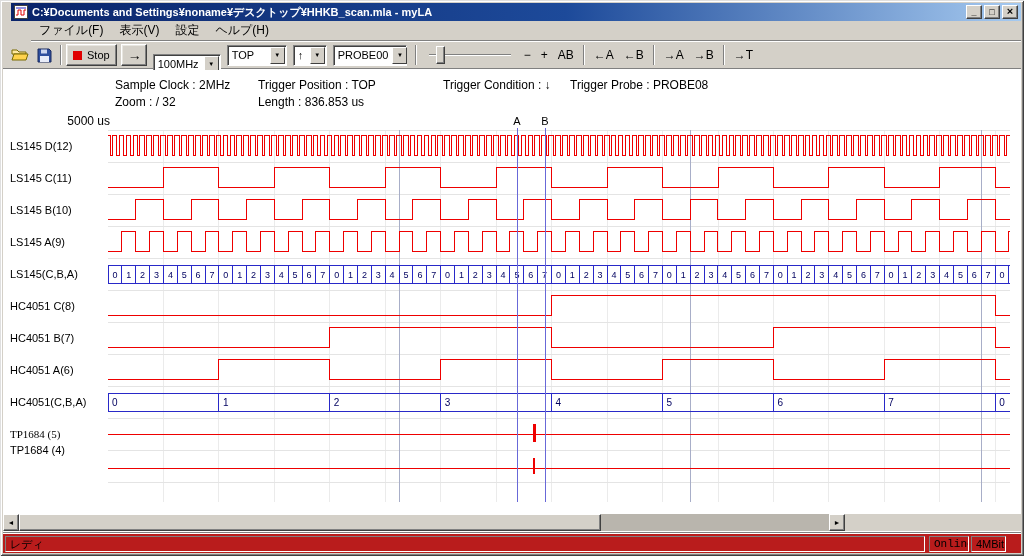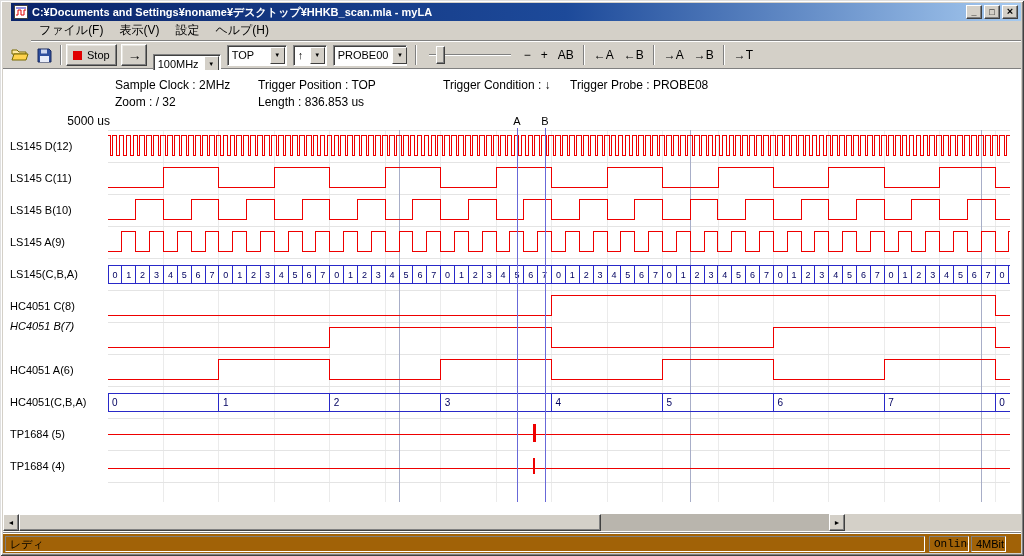--- a/index.html
+++ b/index.html
@@ -53,21 +53,21 @@
   .hscroll { position:absolute; left:3px; top:514px; width:842px; height:17px; background:#b9b5ad; }
   .sb-btn { position:absolute; top:0; width:16px; height:17px; background:#d4d0c8; border:1px solid;
     border-color:#fff #404040 #404040 #fff; box-shadow: inset -1px -1px 0 #808080;
     font-size:7px; display:flex; align-items:center; justify-content:center; color:#000; }
   .sb-left { left:0; }
   .sb-right { right:0; }
   .sb-thumb { position:absolute; left:16px; top:0; width:582px; height:17px; background:#d4d0c8;
     border:1px solid; border-color:#fff #404040 #404040 #fff; box-shadow: inset -1px -1px 0 #808080; }
   .scroll-filler { position:absolute; left:845px; top:514px; width:176px; height:17px; background:#d4d0c8; }
 
-  .statusbar { position:absolute; left:3px; bottom:3px; width:1018px; height:20px; background:#a16207;
+  .statusbar { position:absolute; left:3px; bottom:3px; width:1018px; height:20px; background:#b91c1c;
     border-top:1px solid #fff; box-shadow: 0 -1px 0 #808080; font-size:11px; color:#000; }
   .status-panel { position:absolute; top:2px; height:16px; line-height:15px; border:1px solid;
     border-color:#808080 #fff #fff #808080; padding:0 4px; overflow:hidden; white-space:nowrap; }
   .sp-ready { left:2px; width:920px; }
   .sp-online { left:926px; width:40px; text-align:center;font-family:Liberation Mono, monospace; }
   .sp-mem { left:968px; width:35px; text-align:center; }
 </style>
 </head>
 <body>
 
@@ -156,25 +156,25 @@
     <span class="info-text" style="left:112px; top:25px;">Zoom : /  32</span>
     <span class="info-text" style="left:255px; top:25px;">Length : 836.853 us</span>
     <div class="time-div">5000 us</div>
     <div id="channel-labels">
         <div class="ch-label" style="top: 16px;">LS145 D(12)</div>
         <div class="ch-label" style="top: 48px;">LS145 C(11)</div>
         <div class="ch-label" style="top: 80px;">LS145 B(10)</div>
         <div class="ch-label" style="top: 112px; text-align: center;">LS145 A(9)</div>
         <div class="ch-label" style="top: 144px;">LS145(C,B,A)</div>
         <div class="ch-label" style="top: 176px;">HC4051 C(8)</div>
-        <div class="ch-label" style="top: 196px; font-style: italic;">HC4051 B(7)</div>
+        <div class="ch-label" style="top: 208px;">HC4051 B(7)</div>
         <div class="ch-label" style="top: 240px;">HC4051 A(6)</div>
         <div class="ch-label" style="top: 272px;">HC4051(C,B,A)</div>
-        <div class="ch-label" style="top: 304px;">TP1684 (5)</div>
-        <div class="ch-label" style="top: 336px;">TP1684 (4)</div>
+        <div class="ch-label" style="top: 304px; font-family: Liberation Serif, serif;">TP1684 (5)</div>
+        <div class="ch-label" style="top: 320px;">TP1684 (4)</div>
       </div>
     <svg id="wave-svg" width="902" height="388" viewBox="0 0 902 388">
         <line x1="55.5" y1="16" x2="55.5" y2="388" stroke="#ebebeb" shape-rendering="crispEdges"></line>
         <line x1="110.9" y1="16" x2="110.9" y2="388" stroke="#ebebeb" shape-rendering="crispEdges"></line>
         <line x1="166.4" y1="16" x2="166.4" y2="388" stroke="#ebebeb" shape-rendering="crispEdges"></line>
         <line x1="221.8" y1="16" x2="221.8" y2="388" stroke="#ebebeb" shape-rendering="crispEdges"></line>
         <line x1="277.3" y1="16" x2="277.3" y2="388" stroke="#ebebeb" shape-rendering="crispEdges"></line>
         <line x1="332.7" y1="16" x2="332.7" y2="388" stroke="#ebebeb" shape-rendering="crispEdges"></line>
         <line x1="388.1" y1="16" x2="388.1" y2="388" stroke="#ebebeb" shape-rendering="crispEdges"></line>
         <line x1="443.6" y1="16" x2="443.6" y2="388" stroke="#ebebeb" shape-rendering="crispEdges"></line>

